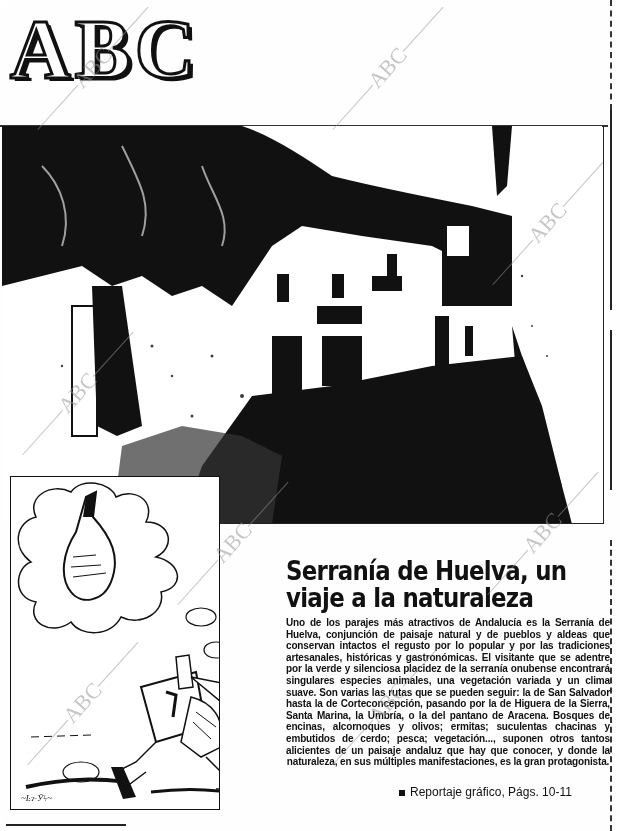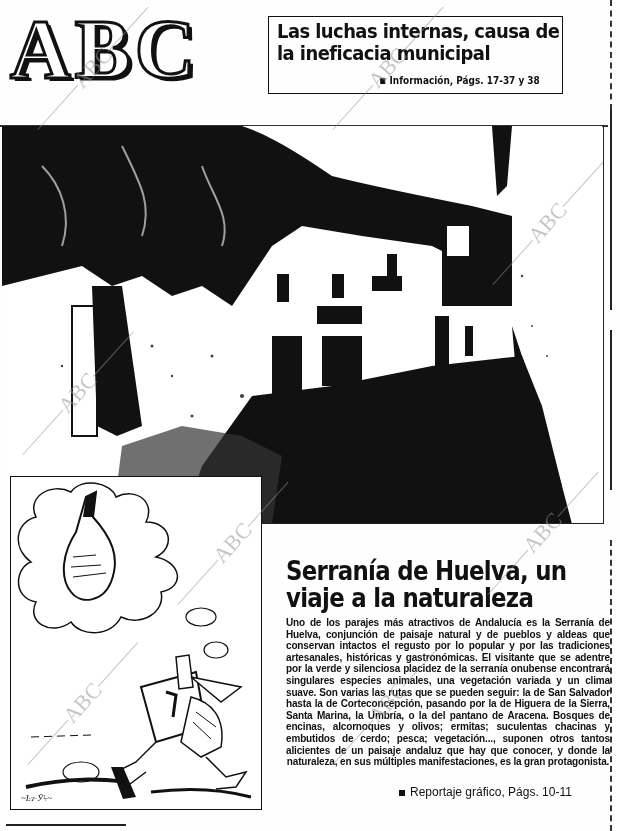--- a/index.html
+++ b/index.html
@@ -24,21 +24,21 @@
 
   
   .hr-top { position: absolute; left: 0; top: 125px; width: 608px; height: 1.5px; background: #333; }
 
   
   .photo { position: absolute; left: 2px; top: 126px; width: 600px; height: 398px; overflow: hidden; background: #fff; }
   .photo svg { display: block; }
   .photo-frame { position: absolute; left: 224px; top: 126px; width: 380px; height: 398px; border-right: 1.5px solid #222; border-bottom: 1.5px solid #222; box-sizing: border-box; pointer-events: none; }
 
   
-  .cartoon { position: absolute; left: 10px; top: 476px; width: 252px; height: 334px; border: 1.5px solid #111; box-sizing: border-box; background: #fff; overflow: hidden; }
+  .cartoon { position: absolute; left: 10px; top: 476px; width: 210px; height: 334px; border: 1.5px solid #111; box-sizing: border-box; background: #fff; overflow: hidden; }
   .cartoon-sig { position: absolute; left: 10px; bottom: 6px; font-family: "Liberation Serif", serif; font-style: italic; font-size: 9px; }
 
   
   .story-title { position: absolute; left: 286px; top: 558px; width: 330px; margin: 0; font-family: "DejaVu Sans", sans-serif; font-weight: bold; font-size: 26px; line-height: 27px; letter-spacing: -0.8px; transform: scaleX(0.88); transform-origin: left; white-space: nowrap; }
   .story-body { position: absolute; left: 286px; top: 617px; width: 324px; margin: 0; font-family: "Liberation Sans", sans-serif; font-weight: bold; font-size: 10px; line-height: 11.6px; text-align: justify; text-align-last: center; letter-spacing: -0.15px; }
   .story-ref { position: absolute; left: 399px; top: 785px; font-size: 12px; font-family: "Liberation Sans", sans-serif; white-space: nowrap; }
 
   .hr-bottom { position: absolute; left: 6px; top: 824px; width: 120px; height: 2px; background: #222; }
 
   
@@ -53,27 +53,20 @@
 
   <div class="edge-right dash" style="top:0;height:110px;"></div>
   <div class="edge-right" style="top:110px;height:200px;"></div>
   <div class="edge-right" style="top:330px;height:160px;"></div>
   <div class="edge-right dash" style="top:540px;height:291px;"></div>
 
   <div class="masthead">
     <div class="logo">ABC</div>
   </div>
 
-  <div class="topbox">
-    <h2>Las luchas internas, causa de</h2>
-    <h2>la ineficacia municipal</h2>
-    <div class="ref">
-      <span class="bullet"></span><span>Información, Págs. 17-37 y 38</span>
-    </div>
-  </div>
 
   <div class="hr-top"></div>
 
   <div class="photo">
     <svg width="600" height="398" viewBox="0 0 600 398">
       <rect x="0" y="0" width="600" height="398" fill="#fff"></rect>
 
       <path d="M0,0 L240,0 C270,10 300,30 330,50 C370,60 420,70 470,80 L510,90 L510,150 L470,140 L430,120 L360,110 L300,100 L270,120 L250,150 L230,180 L200,160 L170,170 L140,150 L110,160 L80,140 L40,150 L0,160 Z" fill="#111"></path>
       <path d="M40,40 C60,60 70,90 60,120 M120,20 C140,60 150,80 140,110 M200,40 C210,70 230,90 220,120" stroke="#fff" stroke-width="2" fill="none" opacity="0.6"></path>
 

